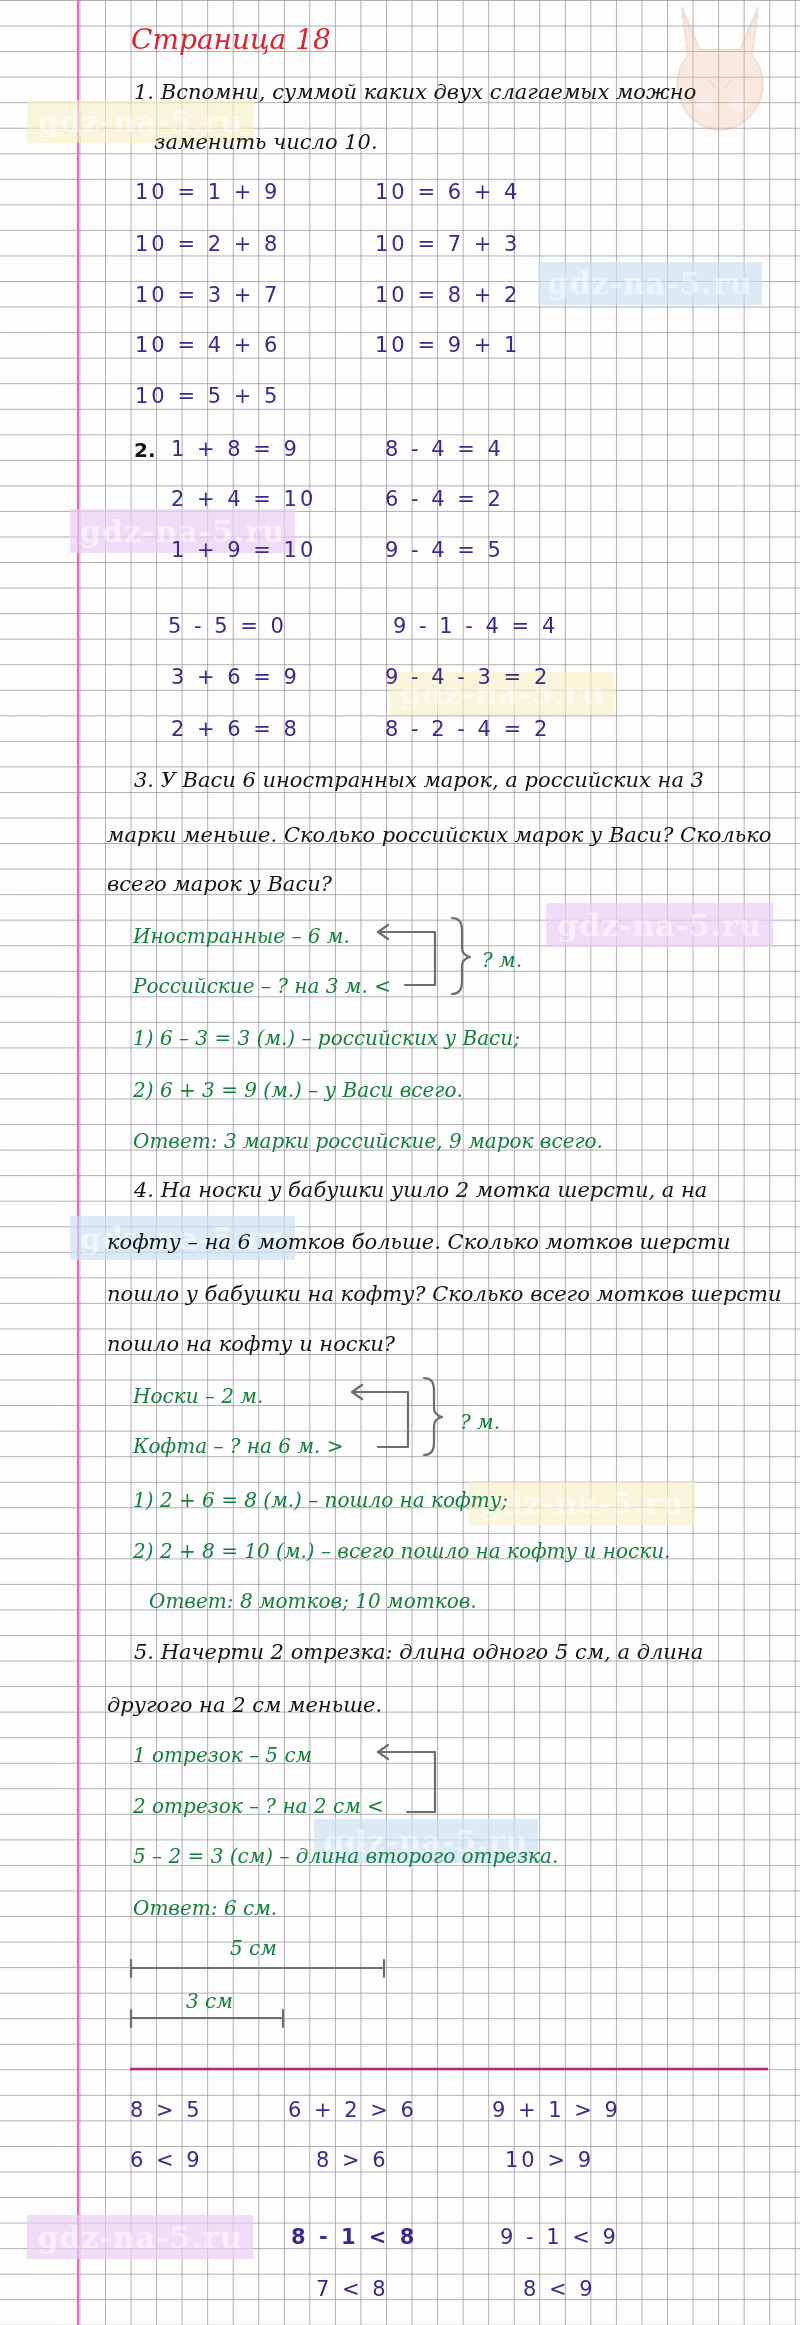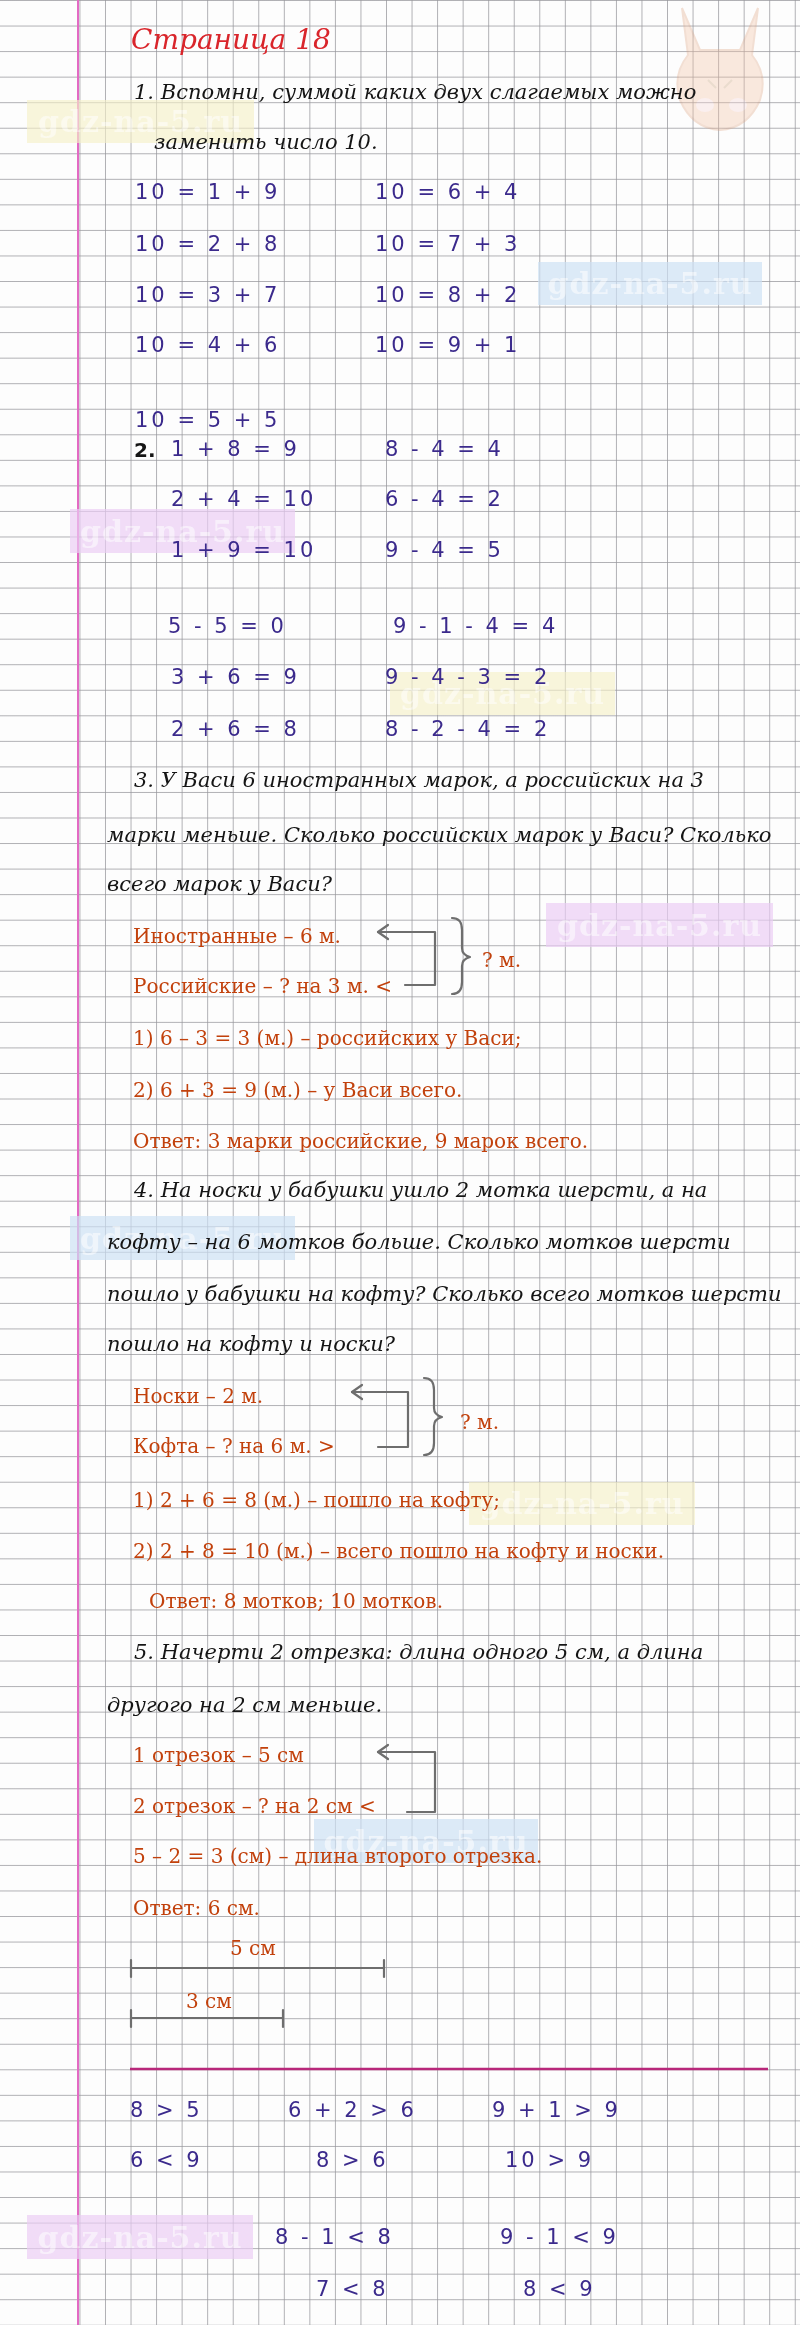--- a/index.html
+++ b/index.html
@@ -37,21 +37,21 @@
   .logo {
     position: absolute; left: 660px; top: 0; width: 120px; height: 135px; opacity: 0.35;
   }
   .t {
     position: absolute; white-space: nowrap; line-height: 1;
     transform: translateY(-60%);
   }
   .title { color: #d9252b; font-family: "DejaVu Serif", serif; font-style: italic; font-size: 28px; }
   .task { color: #151515; font-family: "DejaVu Serif", serif; font-style: italic; font-size: 21px; }
   .ink { color: #3b2a8c; font-family: "DejaVu Sans", sans-serif; font-size: 21px; letter-spacing: 3px; }
-  .ink-script { color: #c2410c; font-family: "DejaVu Serif", serif; font-size: 20px; }
+  .ink-script { color: #15803d; font-family: "DejaVu Serif", serif; font-style: italic; font-size: 20px; }
   .task-num { color: #151515; font-family: "DejaVu Sans", sans-serif; font-weight: bold; font-size: 20px; }
   svg.overlay { position: absolute; left: 0; top: 0; }
 </style>
 </head>
 <body>
 
 <div class="grid"></div>
 <div class="grid-left-cover"></div>
 <div class="margin-line"></div>
 
@@ -73,21 +73,21 @@
 <div class="wm pink" style="left:27px;top:2215px;width:226px;height:44px;">gdz-na-5.ru</div>
 
 <div class="t title" style="left:131px;top:43px;">Страница 18</div>
 
 <div class="t task" style="left:134px;top:95px;">1. Вспомни, суммой каких двух слагаемых можно</div>
 <div class="t task" style="left:107px;top:145px;padding-left:47px;">заменить число 10.</div>
 <div class="t ink" style="left:135px;top:195px;">10 = 1 + 9</div>
 <div class="t ink" style="left:135px;top:247px;">10 = 2 + 8</div>
 <div class="t ink" style="left:135px;top:298px;">10 = 3 + 7</div>
 <div class="t ink" style="left:135px;top:348px;">10 = 4 + 6</div>
-<div class="t ink" style="left:135px;top:399px;margin-top:24px;">10 = 5 + 5</div>
+<div class="t ink" style="left:135px;top:399px;">10 = 5 + 5</div>
 <div class="t ink" style="left:375px;top:195px;">10 = 6 + 4</div>
 <div class="t ink" style="left:375px;top:247px;">10 = 7 + 3</div>
 <div class="t ink" style="left:375px;top:298px;">10 = 8 + 2</div>
 <div class="t ink" style="left:375px;top:348px;">10 = 9 + 1</div>
 
 <div class="t task-num" style="left:134px;top:452px;">2.</div>
 <div class="t ink" style="left:171px;top:452px;">1 + 8 = 9</div>
 <div class="t ink" style="left:171px;top:502px;">2 + 4 = 10</div>
 <div class="t ink" style="left:171px;top:553px;">1 + 9 = 10</div>
 <div class="t ink" style="left:168px;top:629px;">5 - 5 = 0</div>
@@ -127,21 +127,21 @@
 <div class="t ink-script" style="left:133px;top:1808px;">2 отрезок – ? на 2 см &lt;</div>
 <div class="t ink-script" style="left:133px;top:1858px;">5 – 2 = 3 (см) – длина второго отрезка.</div>
 <div class="t ink-script" style="left:133px;top:1910px;">Ответ:  6 см.</div>
 <div class="t ink-script" style="left:230px;top:1950px;">5 см</div>
 <div class="t ink-script" style="left:186px;top:2003px;">3 см</div>
 
 <div class="t ink" style="left:130px;top:2113px;">8 &gt; 5</div>
 <div class="t ink" style="left:130px;top:2163px;">6 &lt; 9</div>
 <div class="t ink" style="left:288px;top:2113px;">6 + 2 &gt; 6</div>
 <div class="t ink" style="left:316px;top:2163px;">8 &gt; 6</div>
-<div class="t ink" style="left:275px;top:2240px;">8 - 1 &lt; 8</div>
+<div class="t ink" style="left:291px;top:2240px;font-weight:bold;">8 - 1 &lt; 8</div>
 <div class="t ink" style="left:316px;top:2292px;">7 &lt; 8</div>
 <div class="t ink" style="left:492px;top:2113px;">9 + 1 &gt; 9</div>
 <div class="t ink" style="left:505px;top:2163px;">10 &gt; 9</div>
 <div class="t ink" style="left:500px;top:2240px;">9 - 1 &lt; 9</div>
 <div class="t ink" style="left:523px;top:2292px;">8 &lt; 9</div>
 
 <svg class="overlay" width="800" height="2325">
   <g fill="none" stroke="#6e6e6e" stroke-width="2.2" stroke-linecap="round" stroke-linejoin="round">
 
     <g>

